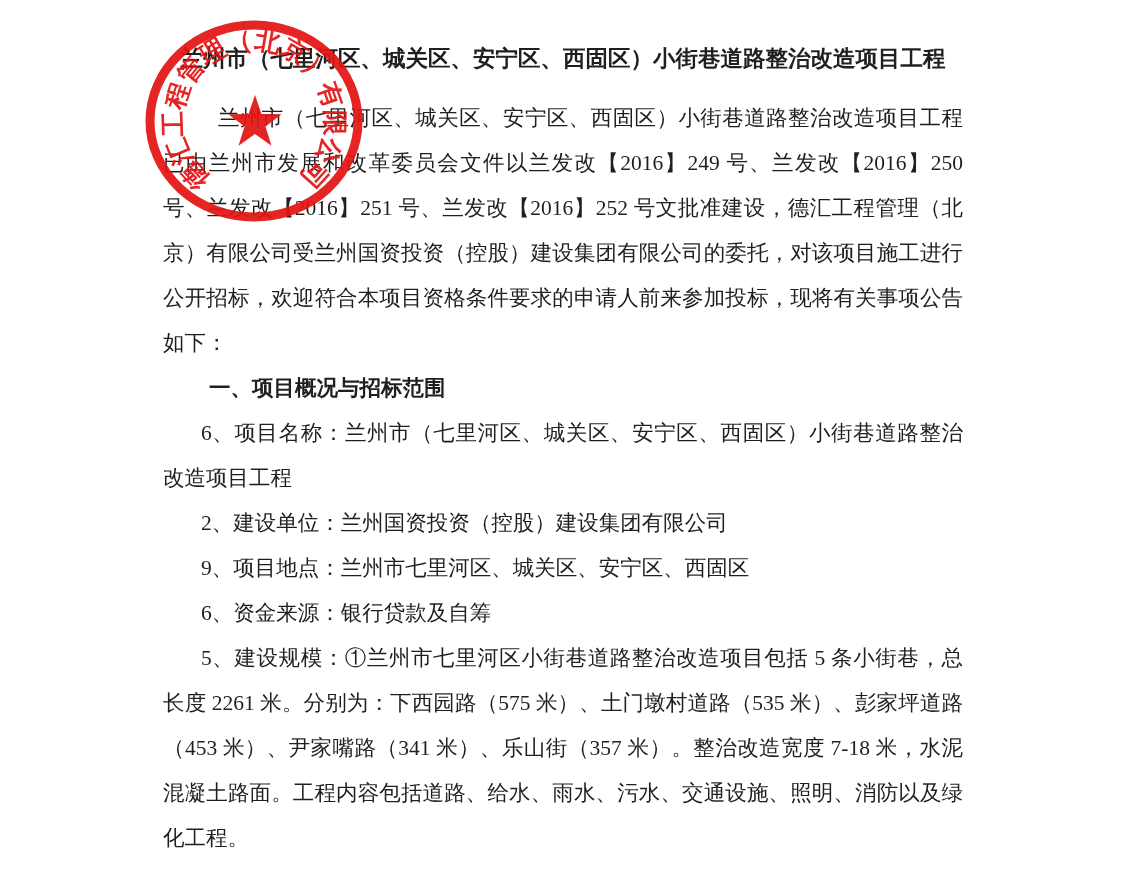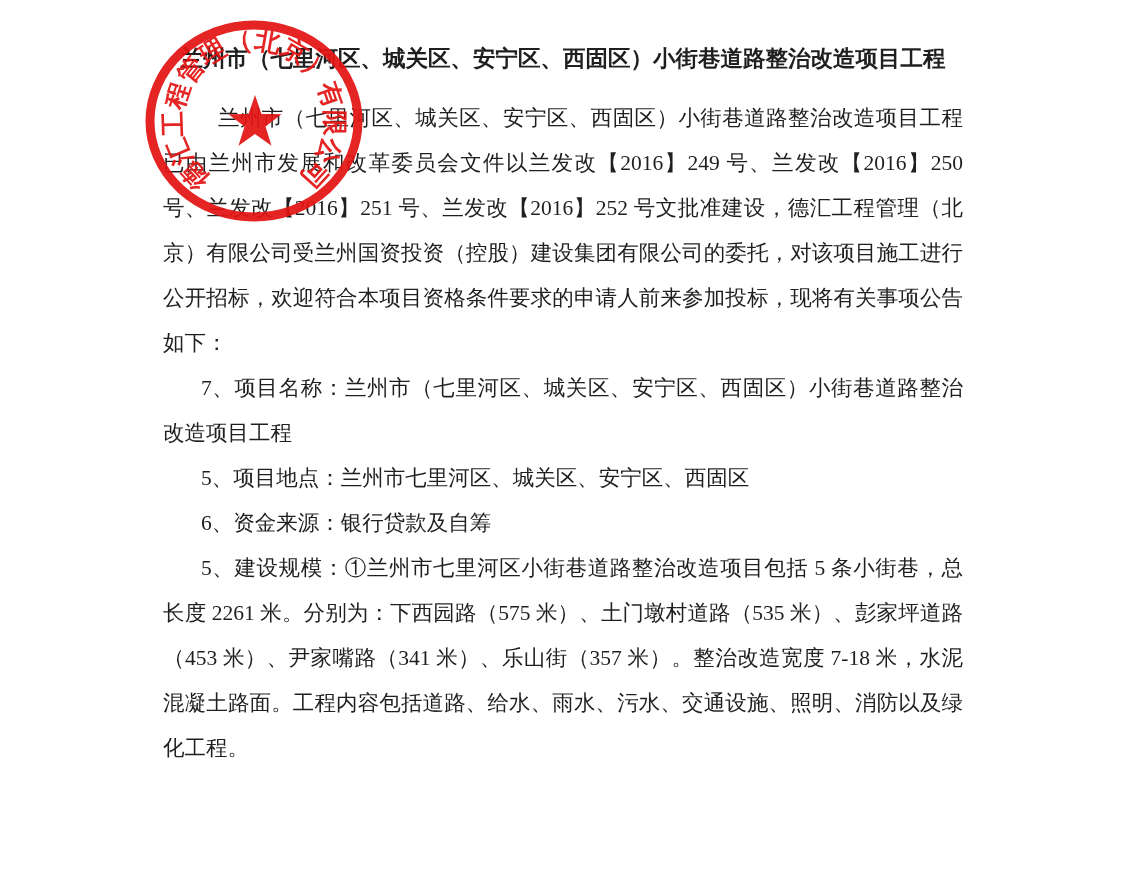--- a/index.html
+++ b/index.html
@@ -65,23 +65,25 @@
 
 <div class="page">
 
   <div class="content">
     <h1 class="doc-title">
       <span class="tline">兰州市（七里河区、城关区、安宁区、西固区）小街巷道路整治改造项目工程</span>
     </h1>
 
     <p class="para intro">兰州市（七里河区、城关区、安宁区、西固区）小街巷道路整治改造项目工程已由兰州市发展和改革委员会文件以兰发改【2016】249 号、兰发改【2016】250 号、兰发改【2016】251 号、兰发改【2016】252 号文批准建设，德汇工程管理（北京）有限公司受兰州国资投资（控股）建设集团有限公司的委托，对该项目施工进行公开招标，欢迎符合本项目资格条件要求的申请人前来参加投标，现将有关事项公告如下：</p>
 
+    <h2 class="heading">一、项目概况与招标范围</h2>
 
-    <p class="para item">7、项目名称：兰州市（七里河区、城关区、安宁区、西固区）小街巷道路整治改造项目工程</p>
-    <p class="para item">5、项目地点：兰州市七里河区、城关区、安宁区、西固区</p>
+    <p class="para item">6、项目名称：兰州市（七里河区、城关区、安宁区、西固区）小街巷道路整治改造项目工程</p>
+    <p class="para item">2、建设单位：兰州国资投资（控股）建设集团有限公司</p>
+    <p class="para item">9、项目地点：兰州市七里河区、城关区、安宁区、西固区</p>
     <p class="para item">6、资金来源：银行贷款及自筹</p>
     <p class="para item">5、建设规模：①兰州市七里河区小街巷道路整治改造项目包括 5 条小街巷，总长度 2261 米。分别为：下西园路（575 米）、土门墩村道路（535 米）、彭家坪道路（453 米）、尹家嘴路（341 米）、乐山街（357 米）。整治改造宽度 7-18 米，水泥混凝土路面。工程内容包括道路、给水、雨水、污水、交通设施、照明、消防以及绿化工程。</p>
   </div>
 
   <svg class="seal" viewBox="0 0 240 220" aria-hidden="true">
     <ellipse class="seal-stroke" cx="120" cy="110" rx="104" ry="96" fill="none" stroke="#e41414" stroke-width="9"></ellipse>
     <defs>
       <path id="seal-arc" d="M 76.7 167.5 A 72 72 0 1 1 163.3 167.5" fill="none"></path>
     </defs>
     <text class="seal-text seal-fill" fill="#e41414">

